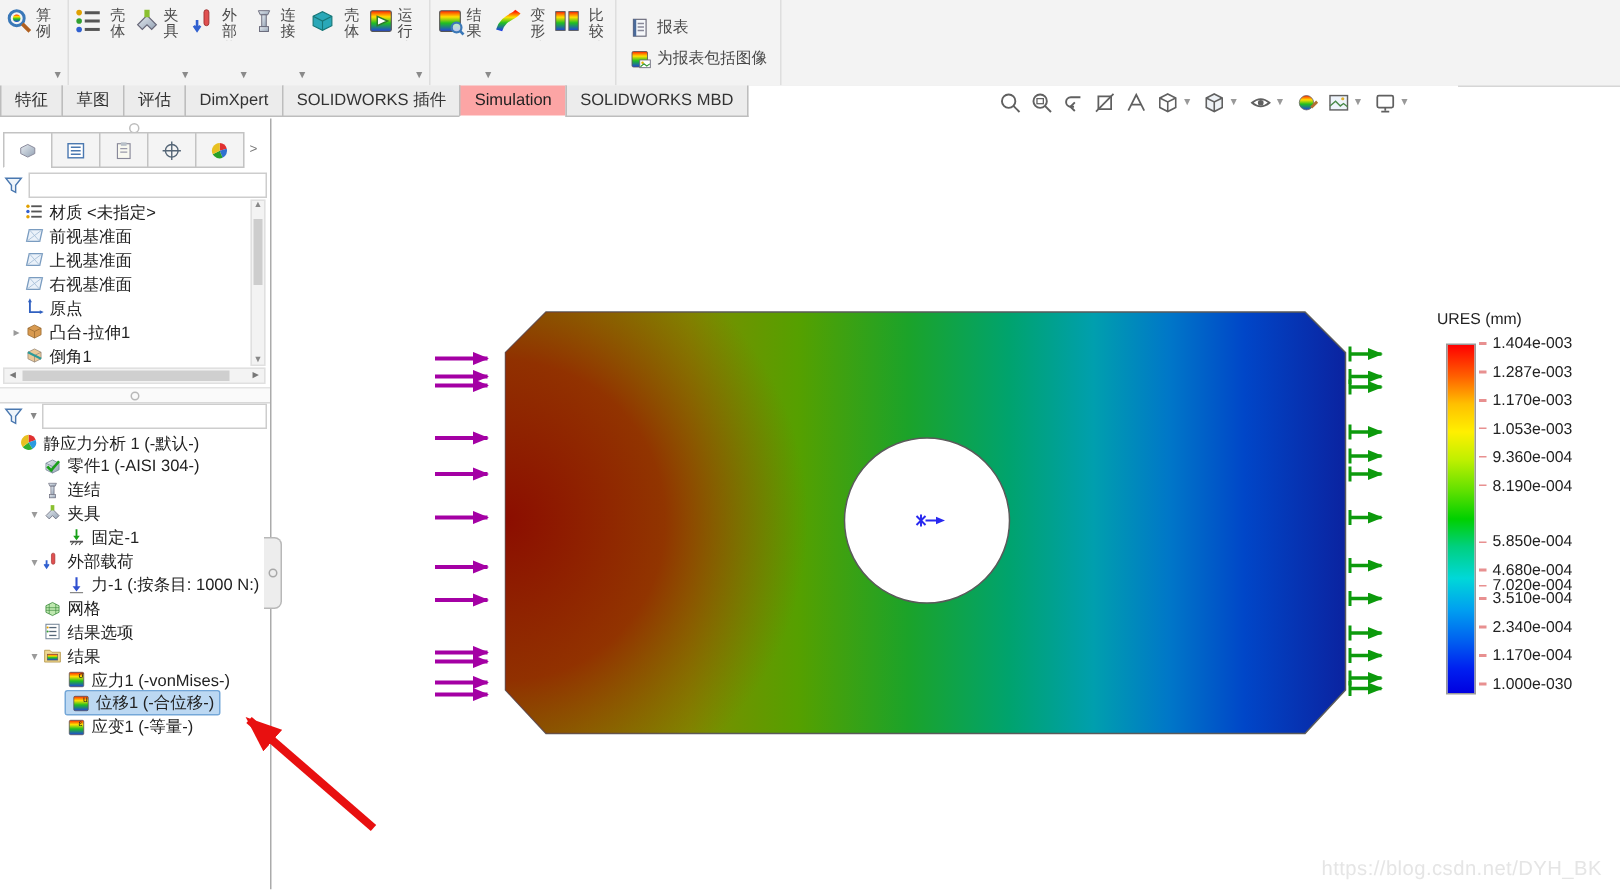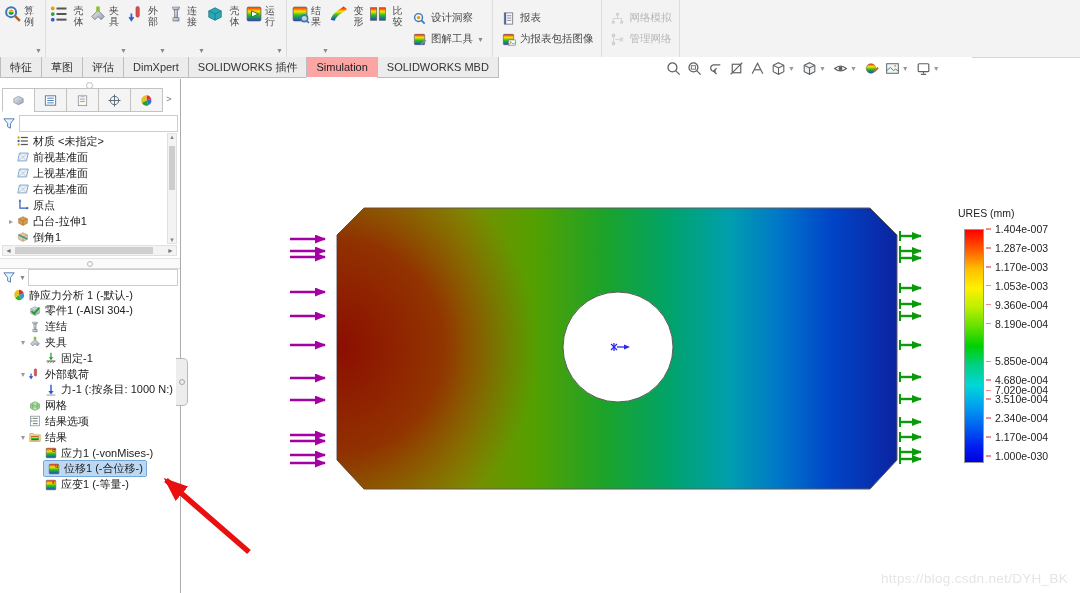--- a/index.html
+++ b/index.html
@@ -194,38 +194,20 @@
       </div>
       <div class="rbtn">
         <div class="ric">
           <svg width="20" height="20" viewBox="0 0 16 16">
             <rect x="2" y="3" width="5" height="10" fill="url(#rb)" stroke="#555" stroke-width=".5"></rect>
             <rect x="9" y="3" width="5" height="10" fill="url(#rb)" stroke="#555" stroke-width=".5"></rect>
           </svg>
         </div>
         <div class="rlabel">比较结果</div>
       </div>
-      <div class="rstack">
-        <div class="rsrow">
-          <svg width="15" height="15" viewBox="0 0 16 16">
-            <circle cx="7" cy="7" r="4.2" fill="none" stroke="#3a78b8" stroke-width="1.5"></circle>
-            <circle cx="7" cy="7" r="1.8" fill="#e0a000"></circle>
-            <line x1="10" y1="10" x2="13.5" y2="13.5" stroke="#3a78b8" stroke-width="1.8"></line>
-          </svg>
-          <span>设计洞察</span>
-        </div>
-        <div class="rsrow">
-          <svg width="15" height="15" viewBox="0 0 16 16">
-            <rect x="2.5" y="2.5" width="11" height="11" rx="1" fill="url(#rb)" stroke="#555" stroke-width=".6"></rect>
-            <path d="M9.5 13.5 L14.5 8.5" stroke="#8a8a8a" stroke-width="2"></path>
-          </svg>
-          <span>图解工具</span>
-          <span class="rdd">▼</span>
-        </div>
-      </div>
     </div>
     <div class="rgroup">
       <div class="rstack">
         <div class="rsrow">
           <svg width="15" height="15" viewBox="0 0 16 16">
             <rect x="3.5" y="2" width="9" height="12" fill="#f5f7fa" stroke="#667" stroke-width=".8"></rect>
             <rect x="3.5" y="2" width="2" height="12" fill="#4a6a9a"></rect>
             <line x1="6.5" y1="5" x2="11" y2="5" stroke="#889"></line>
             <line x1="6.5" y1="7.5" x2="11" y2="7.5" stroke="#889"></line>
             <line x1="6.5" y1="10" x2="11" y2="10" stroke="#889"></line>
@@ -233,42 +215,20 @@
           <span>报表</span>
         </div>
         <div class="rsrow">
           <svg width="15" height="15" viewBox="0 0 16 16">
             <rect x="2.5" y="2.5" width="11" height="11" rx="1" fill="url(#rb)" stroke="#555" stroke-width=".6"></rect>
             <rect x="8" y="8.5" width="7.5" height="5.5" fill="#fff" stroke="#667" stroke-width=".6"></rect>
             <circle cx="10" cy="10.5" r=".9" fill="#e0b000"></circle>
             <path d="M8.5 13.3 L11 11.2 L13 12.8 L15.2 11.3" stroke="#3a9a3a" fill="none" stroke-width=".8"></path>
           </svg>
           <span>为报表包括图像</span>
-        </div>
-      </div>
-    </div>
-    <div class="rgroup">
-      <div class="rstack">
-        <div class="rsrow rdisabled">
-          <svg width="15" height="15" viewBox="0 0 16 16">
-            <rect x="6.5" y="2" width="3" height="3" fill="#a8b0b8"></rect>
-            <rect x="2" y="10.5" width="3" height="3" fill="#a8b0b8"></rect>
-            <rect x="11" y="10.5" width="3" height="3" fill="#a8b0b8"></rect>
-            <path d="M8 5 V8 M3.5 10.5 V8 H12.5 V10.5" stroke="#a8b0b8" fill="none"></path>
-          </svg>
-          <span>网络模拟</span>
-        </div>
-        <div class="rsrow rdisabled">
-          <svg width="15" height="15" viewBox="0 0 16 16">
-            <rect x="2" y="2" width="3.5" height="3.5" fill="#a8b0b8"></rect>
-            <rect x="2" y="10.5" width="3.5" height="3.5" fill="#a8b0b8"></rect>
-            <rect x="10" y="6" width="4" height="4" fill="#b8c0c8"></rect>
-            <path d="M3.7 5.5 V10.5 M5.5 8 H10" stroke="#a8b0b8" fill="none"></path>
-          </svg>
-          <span>管理网络</span>
         </div>
       </div>
     </div>
   </div>
 
 <div class="tabstrip">
   <div class="tabs" id="tabs">
       <div class="tab">特征</div>
       <div class="tab">草图</div>
       <div class="tab">评估</div>
@@ -749,21 +709,21 @@
         <line x1="620" y1="264" x2="641" y2="264" stroke="#0c9a0c" stroke-width="2.4" marker-end="url(#mfix)"></line>
       </g>
   </svg>
 
   <div class="legend">
     <div class="legtitle">URES (mm)</div>
     <div class="legbar"></div>
     <div id="legvals">
         <div class="legrow" style="top: 17px;">
           <span class="legtick"></span>
-          <span class="legval">1.404e-007</span>
+          <span class="legval">1.404e-003</span>
         </div>
         <div class="legrow" style="top: 35.9px;">
           <span class="legtick"></span>
           <span class="legval">1.287e-003</span>
         </div>
         <div class="legrow" style="top: 54.8px;">
           <span class="legtick"></span>
           <span class="legval">1.170e-003</span>
         </div>
         <div class="legrow" style="top: 73.7px;">

